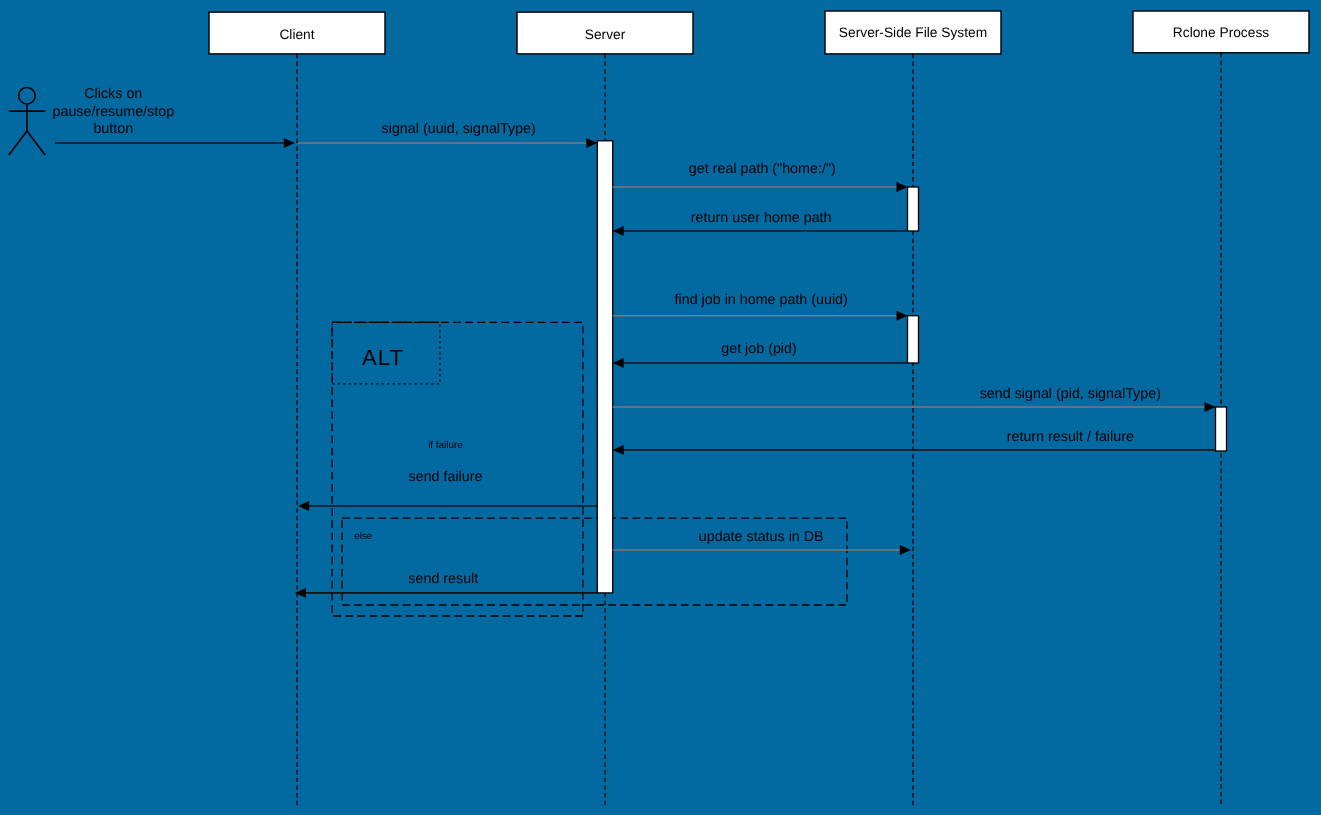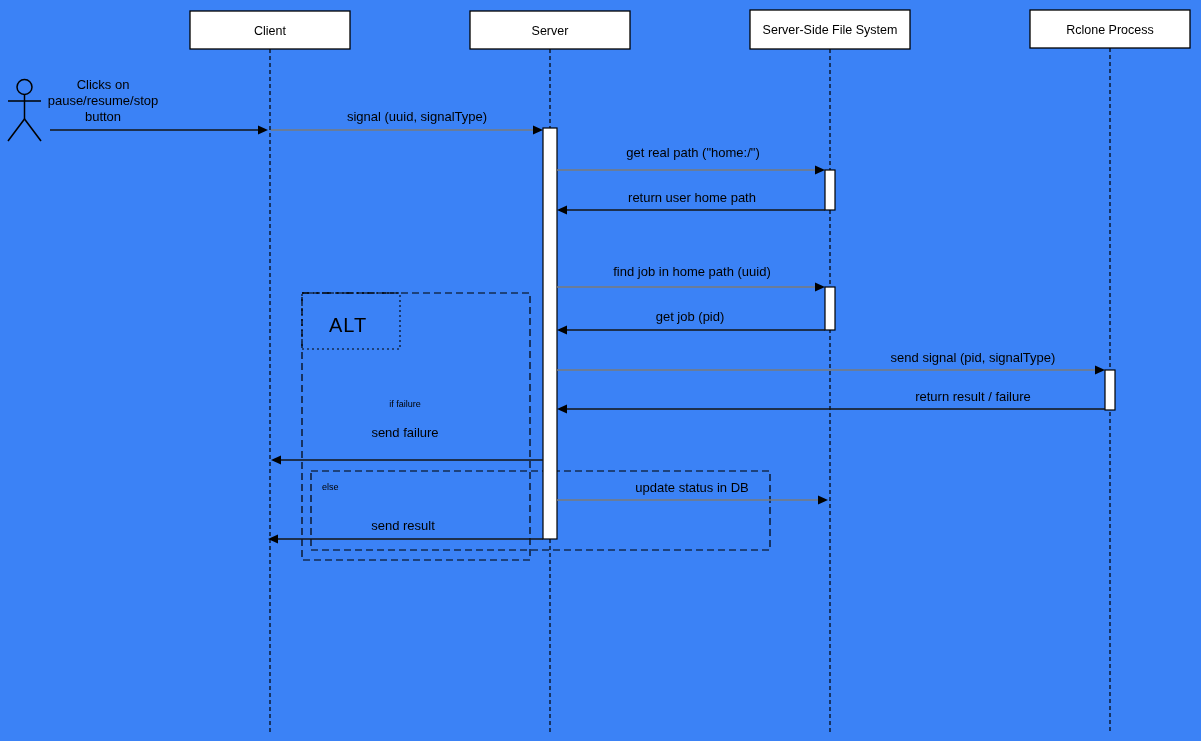--- a/index.html
+++ b/index.html
@@ -4,21 +4,21 @@
 <style>
   html, body {
     margin: 0;
     padding: 0;
     background: #ffffff;
   }
   .canvas-wrap {
     position: relative;
     width: 1201px;
     height: 741px;
-    background: #3b82f6;
+    background: #0369a1;
     font-family: "Liberation Sans", sans-serif;
   }
   svg text {
     font-family: "Liberation Sans", sans-serif;
     fill: #000000;
   }
   .participant-label { font-size: 12.5px; }
   .message-label   { font-size: 13px; }
   .actor-label     { font-size: 13px; }
   .guard-label     { font-size: 9px; }

